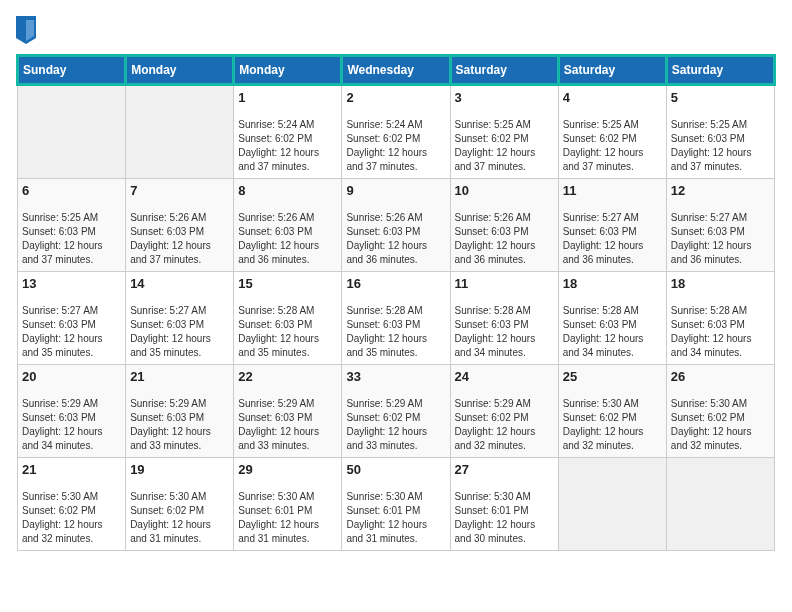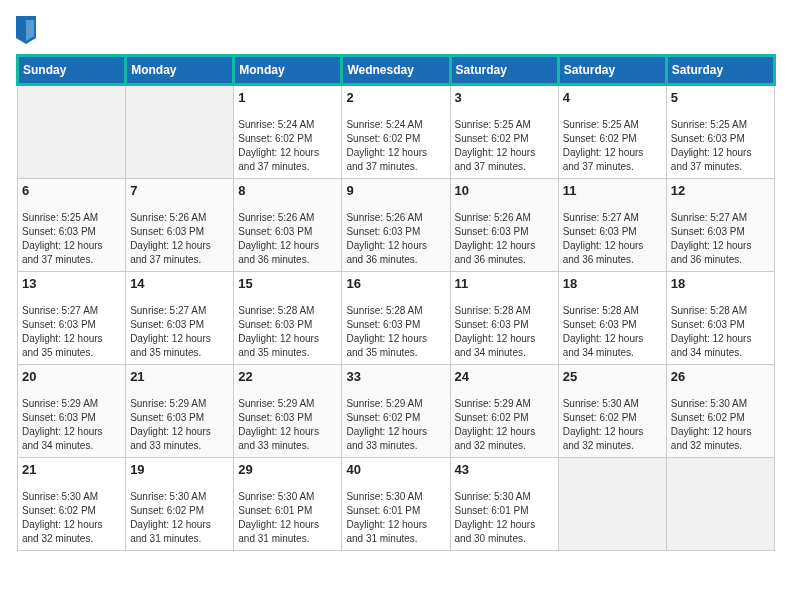--- a/index.html
+++ b/index.html
@@ -300,27 +300,27 @@
 Sunset: 6:02 PM
 Daylight: 12 hours and 31 minutes.</div>
         </td>
         <td>
           <span class="day-number">29</span>
           <div class="day-info" style="white-space: pre-line;">Sunrise: 5:30 AM
 Sunset: 6:01 PM
 Daylight: 12 hours and 31 minutes.</div>
         </td>
         <td>
-          <span class="day-number">40</span>
+          <span class="day-number">50</span>
           <div class="day-info" style="white-space: pre-line;">Sunrise: 5:30 AM
 Sunset: 6:01 PM
 Daylight: 12 hours and 31 minutes.</div>
         </td>
         <td>
-          <span class="day-number">43</span>
+          <span class="day-number">27</span>
           <div class="day-info" style="white-space: pre-line;">Sunrise: 5:30 AM
 Sunset: 6:01 PM
 Daylight: 12 hours and 30 minutes.</div>
         </td>
         <td class="empty-cell"></td>
         <td class="empty-cell"></td>
       </tr>
     </tbody>
 </table>
 

